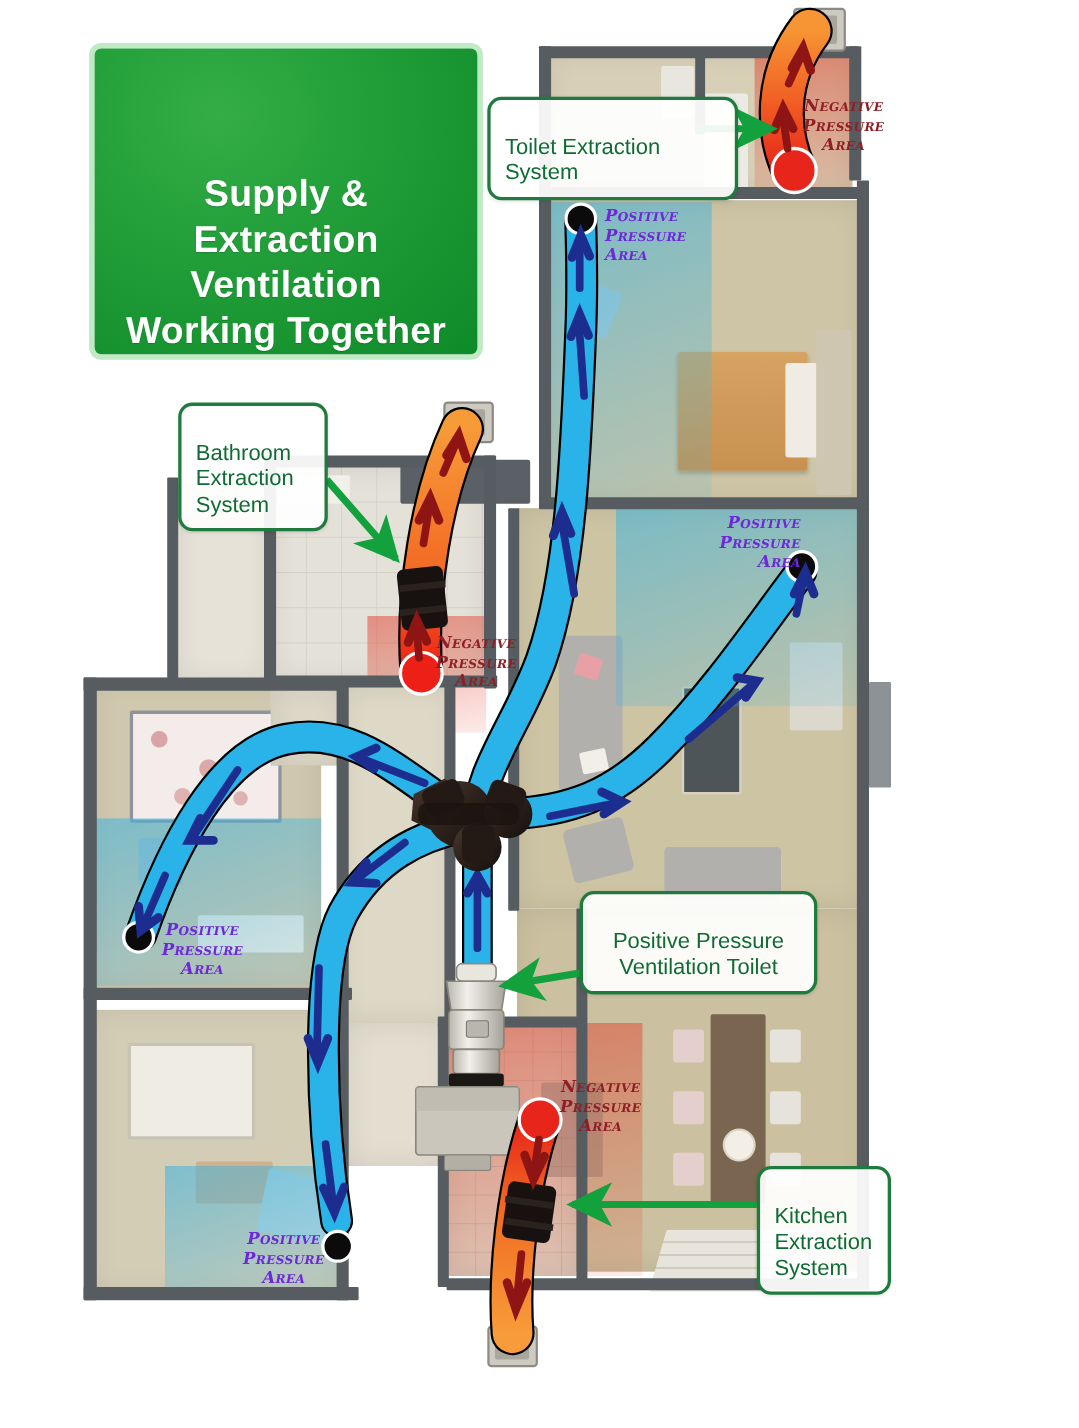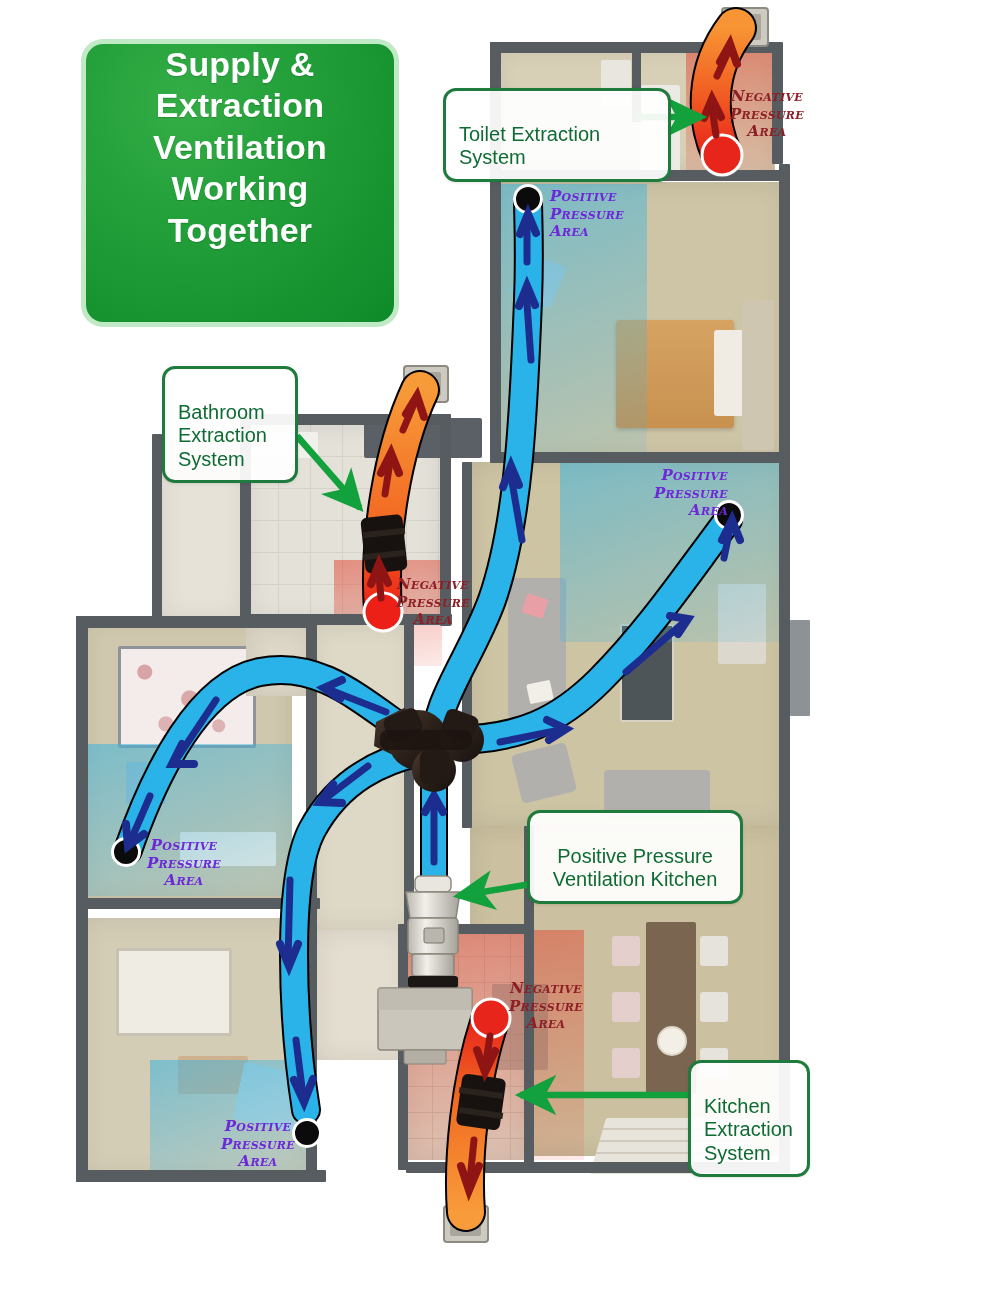--- a/index.html
+++ b/index.html
@@ -13,25 +13,25 @@
     width: 981px;
     height: 1298px;
     background: #ffffff;
     overflow: hidden;
   }
 
   
   #title-badge {
     position: absolute;
     left: 86px; top: 44px;
-    width: 308px; height: 278px;
-    border-radius: 17px;
+    width: 348px; height: 278px;
+    border-radius: 6px;
     background: radial-gradient(ellipse at 32% 22%, #34ad46 0%, #23a03a 38%, #179430 72%, #0f8a2a 100%);
     box-shadow: 0 0 0 5px rgba(140,215,150,0.55);
-    display: flex; align-items: flex-start; justify-content: center;
+    display: flex; align-items: flex-end; justify-content: center;
   }
   #title-badge .t {
     color: #ffffff;
     font-weight: bold;
     font-size: 34px;
     line-height: 1.22;
     text-align: center;
     letter-spacing: .2px;
     padding: 0 14px;
     text-shadow: 0 1px 1px rgba(0,0,0,.18);
@@ -414,21 +414,21 @@
   </div>
 
   <div class="callout" style="left:162px; top:366px; width:136px;">
     <span>Bathroom
 Extraction
 System</span>
   </div>
 
   <div class="callout ctr" style="left:527px; top:810px; width:216px;">
     <span>Positive Pressure
-Ventilation Kitchen</span>
+Ventilation Toilet</span>
   </div>
 
   <div class="callout" style="left:688px; top:1060px; width:122px;">
     <span>Kitchen
 Extraction
 System</span>
   </div>
 
   <div class="parea neg c" style="left:727px; top:88px; width:80px;">Negative
 Pressure

